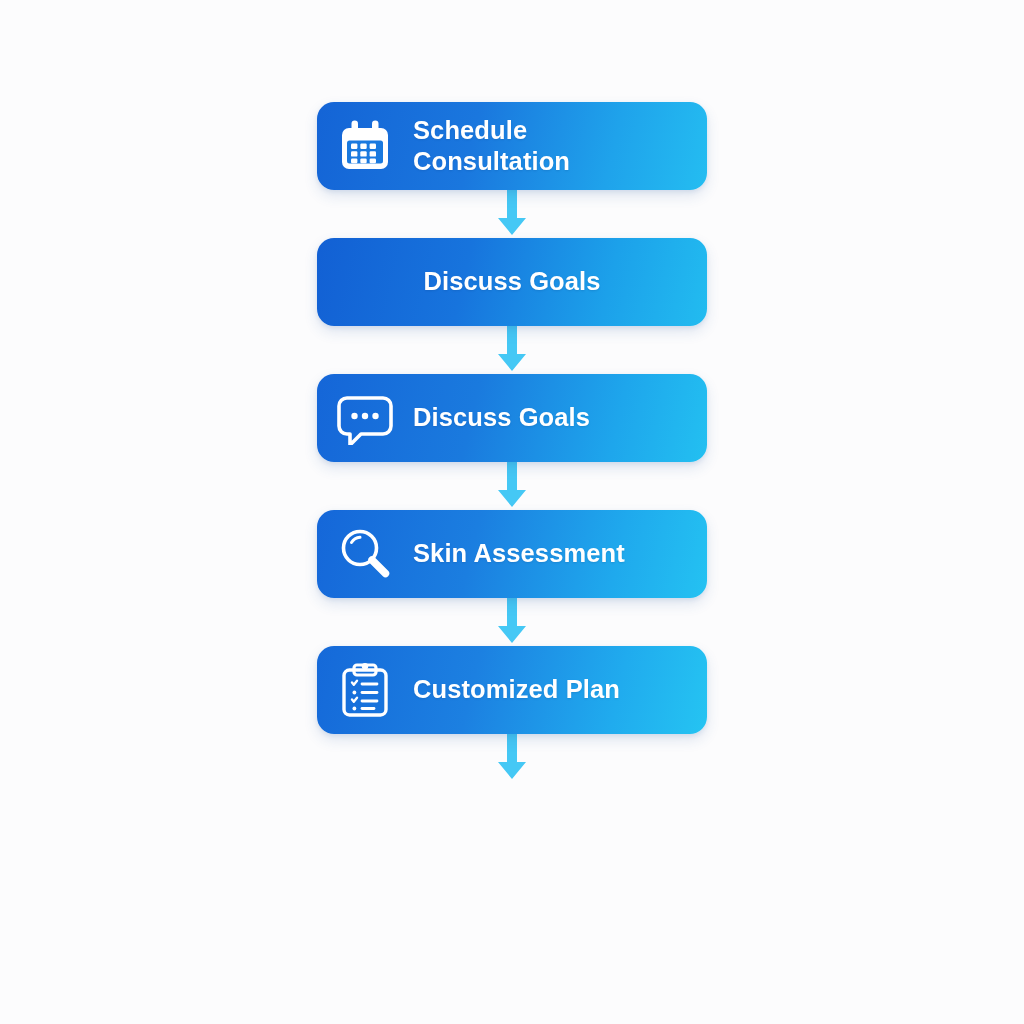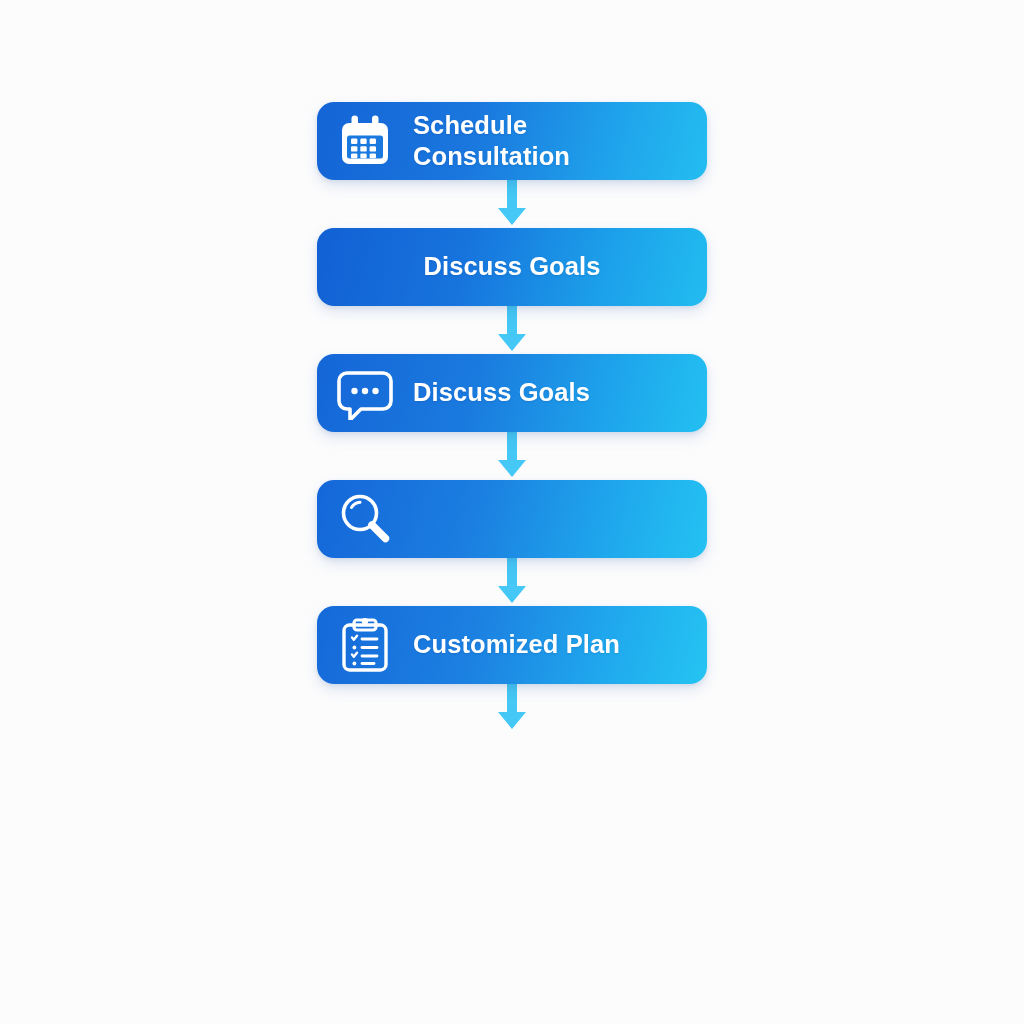--- a/index.html
+++ b/index.html
@@ -25,21 +25,21 @@
     display: flex;
     flex-direction: column;
     align-items: center;
     justify-content: flex-start;
     padding-top: 102px;
   }
 
   .step-row {
     position: relative;
     width: 390px;
-    height: 78px;
+    height: 88px;
     border-radius: 17px;
     display: flex;
     align-items: center;
     overflow: visible;
     background: linear-gradient(100deg, #1667d8 0%, #1a7ae0 38%, #1ea4ec 72%, #23bff1 100%);
     box-shadow: 0 6px 14px rgba(40, 90, 160, 0.14),
                 0 2px 4px rgba(40, 90, 160, 0.10);
   }
 
   
@@ -160,20 +160,21 @@
   </div>
 
   <div class="step-row g4 has-icon">
     <div class="icon-slot">
       <svg width="56" height="56" viewBox="0 0 56 56" aria-hidden="true">
         <circle cx="23" cy="22" r="16.5" fill="none" stroke="#ffffff" stroke-width="3.6"></circle>
         <path d="M14.5 16.5 a11 11 0 0 1 8.5 -5.2" fill="none" stroke="#ffffff" stroke-width="3" stroke-linecap="round"></path>
         <path d="M35 34 L48.5 47.5" stroke="#ffffff" stroke-width="7.5" stroke-linecap="round"></path>
       </svg>
     </div>
+    <span class="step-label">Skin Assessment</span>
   </div>
 
   <div class="arrow">
     <svg width="34" height="48" viewBox="0 0 34 48" aria-hidden="true">
       <polygon points="12,0 22,0 22,28 31,28 17,45 3,28 12,28" fill="#45c8f5"></polygon>
     </svg>
   </div>
 
   <div class="step-row g5 has-icon">
     <div class="icon-slot">

